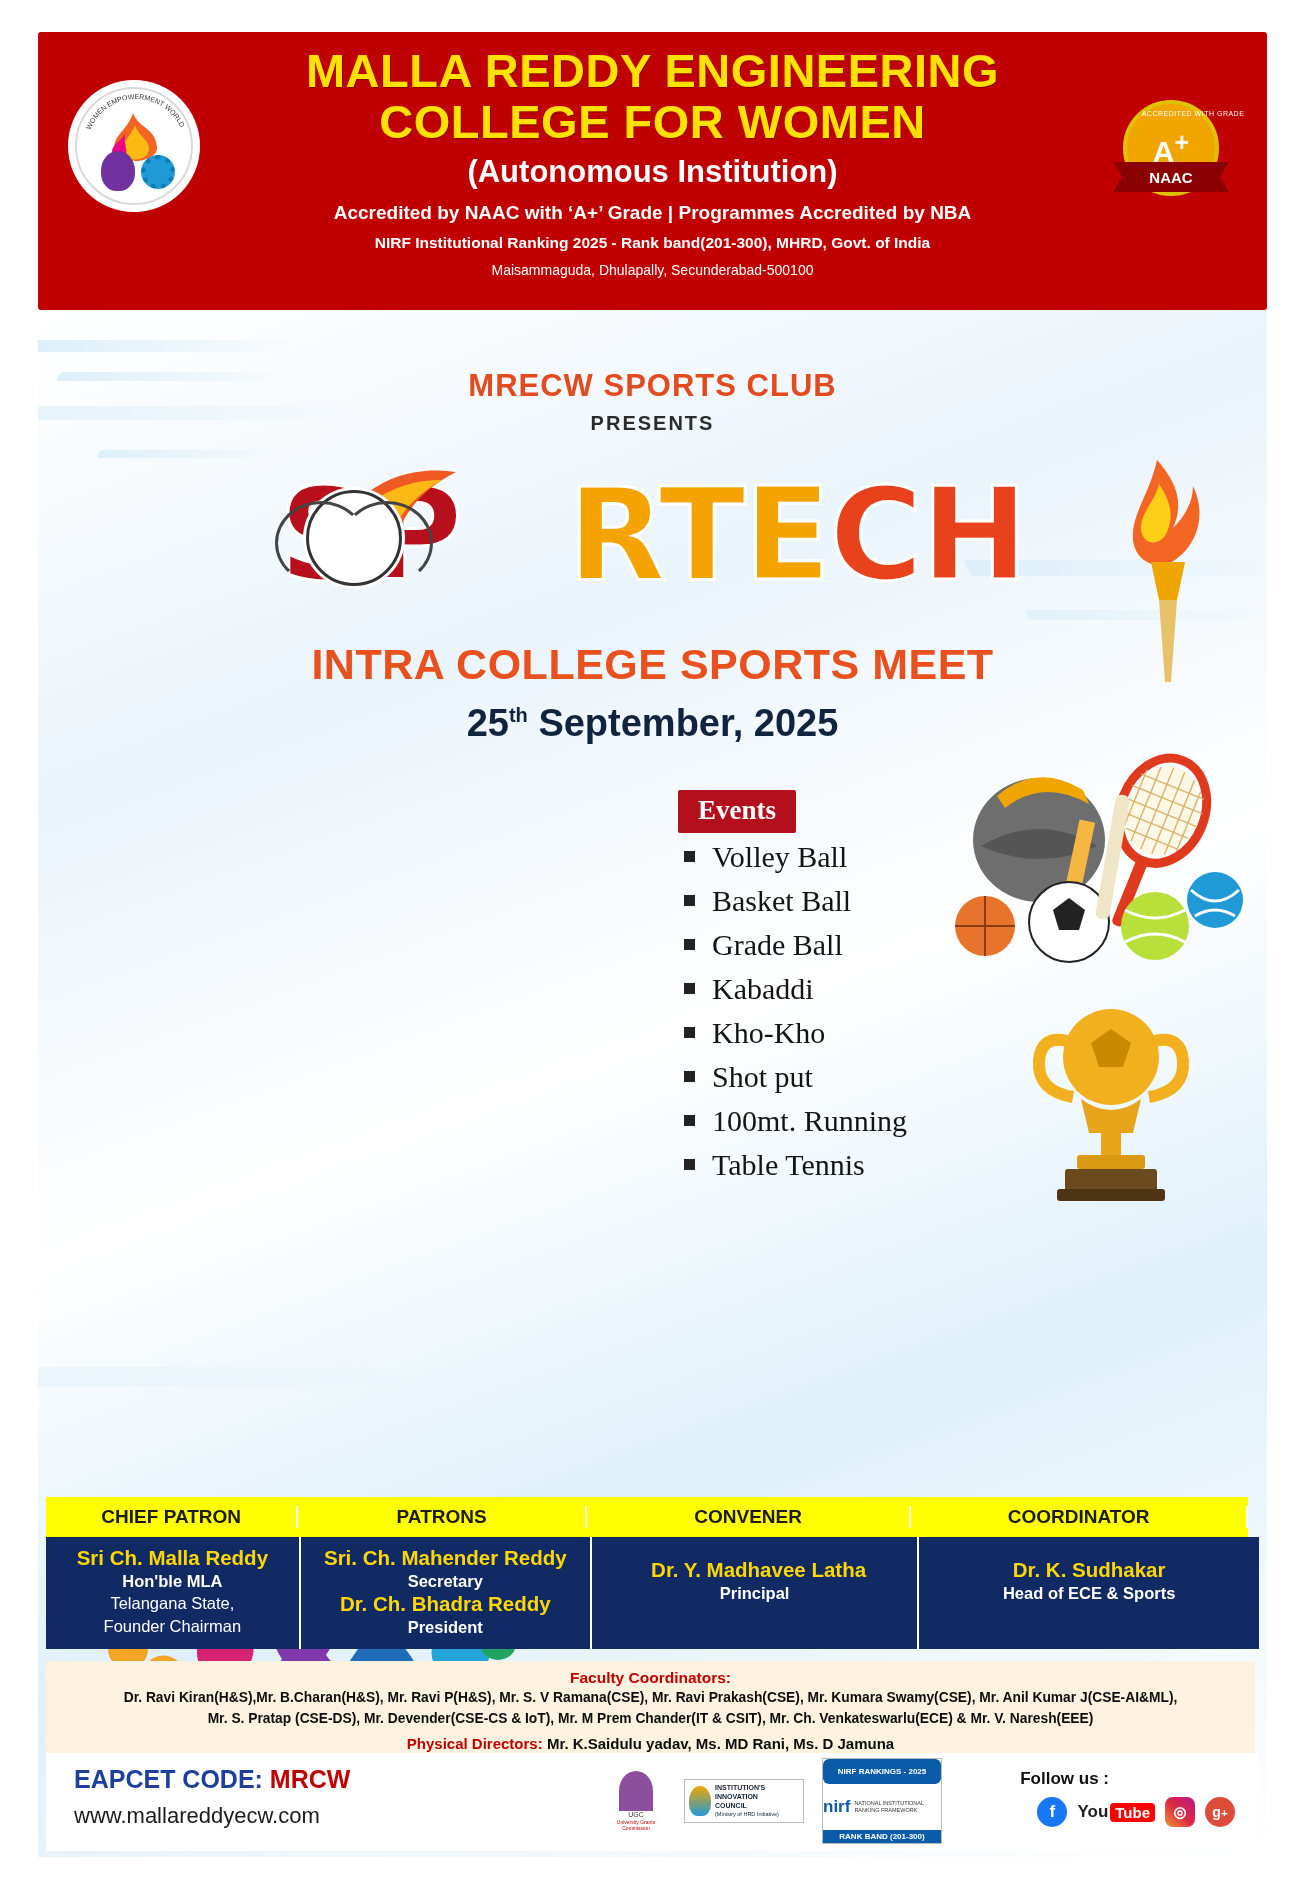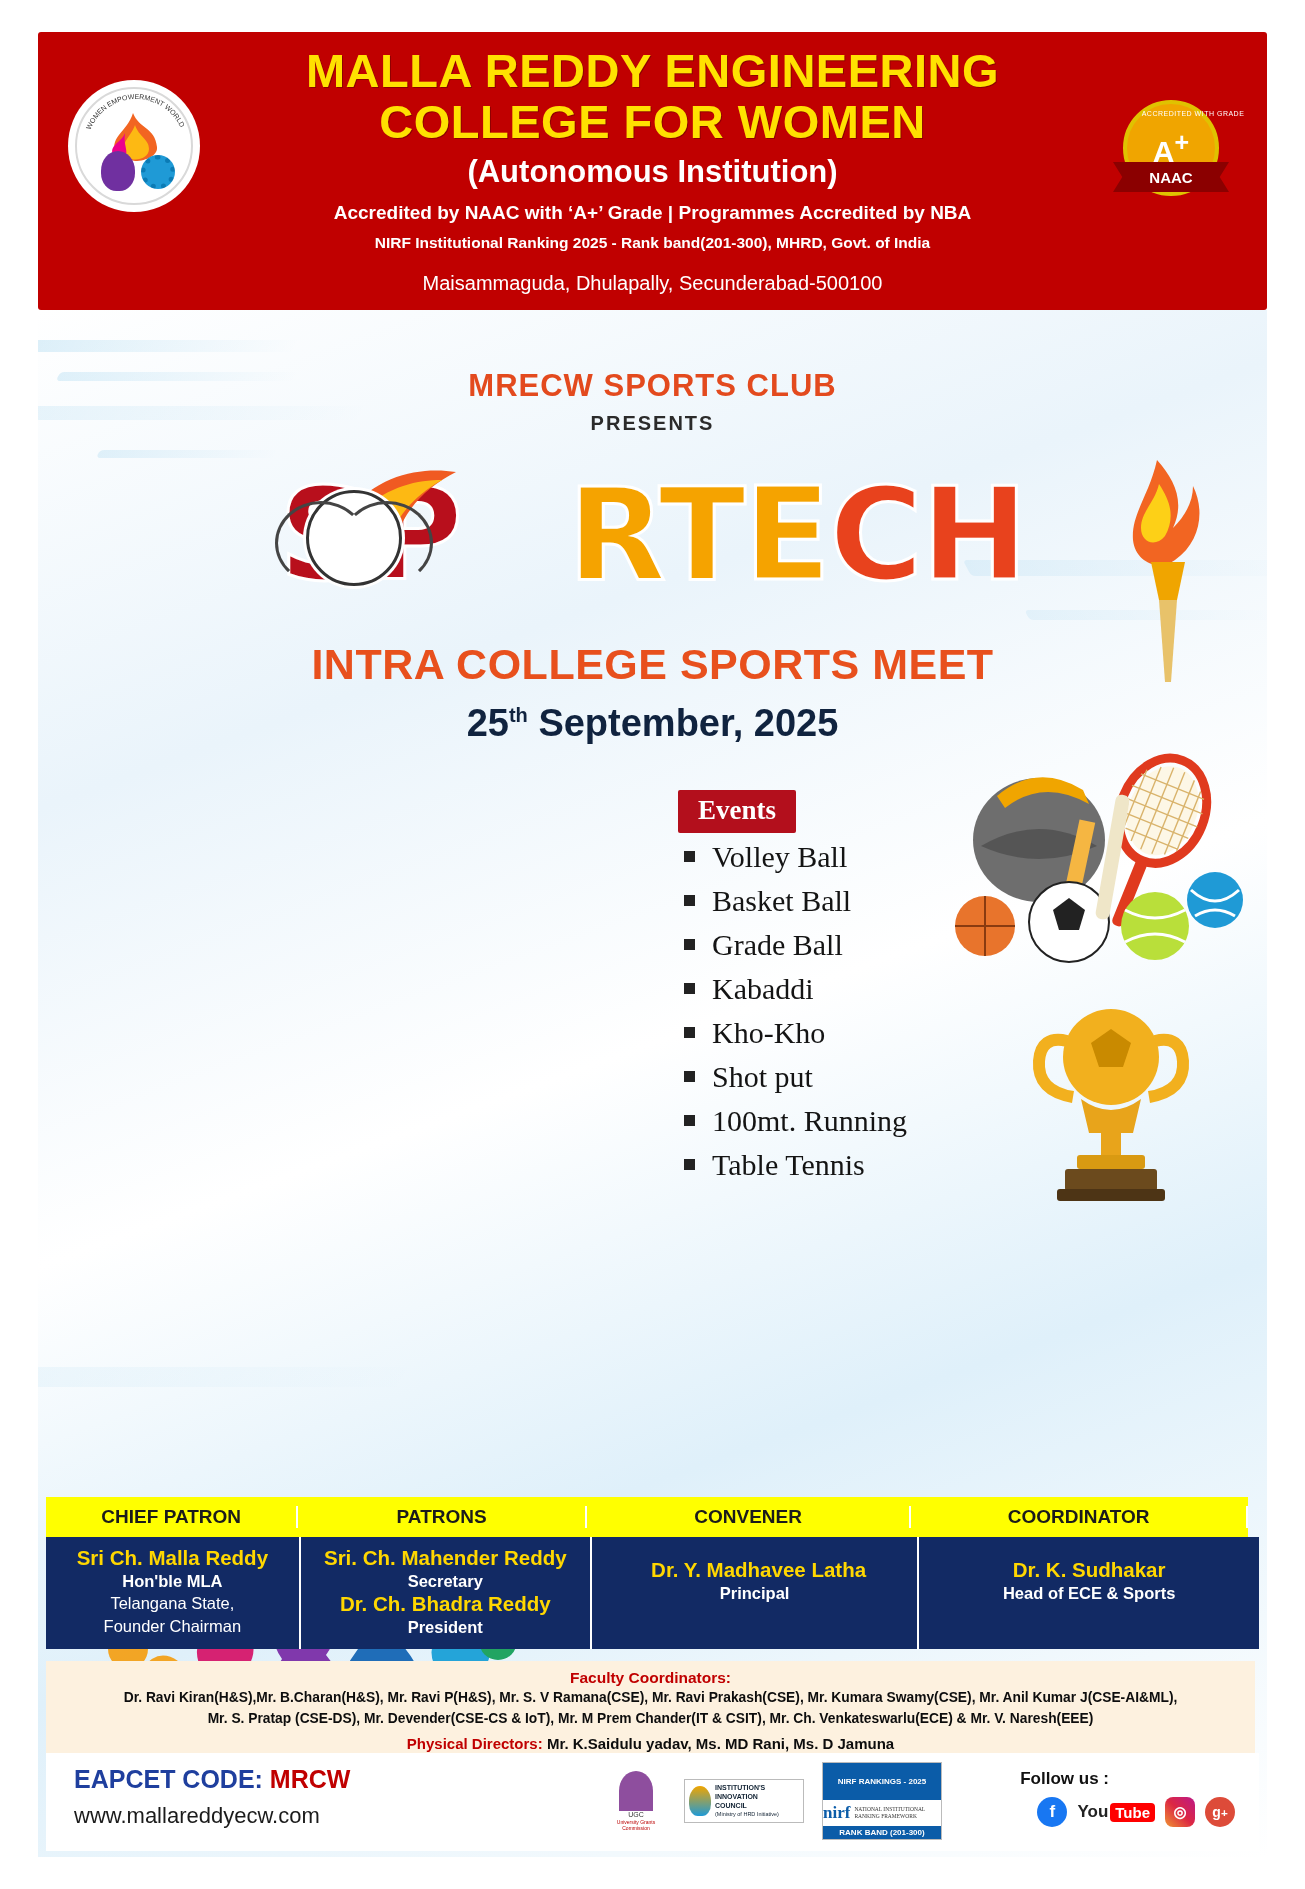--- a/index.html
+++ b/index.html
@@ -96,21 +96,21 @@
   .autonomous {
     color: #ffffff; font-weight: bold; font-size: 31px; margin-top: 6px;
   }
   .accred {
     color: #ffffff; font-weight: bold; font-size: 19px; margin-top: 12px;
   }
   .nirf {
     color: #ffffff; font-weight: bold; font-size: 15.5px; margin-top: 10px;
   }
   .addr {
-    color: #ffffff; font-size: 20px; margin-top: 20px;
+    color: #ffffff; font-size: 14px; margin-top: 10px;
   }
 
   
   .body-area {
     position: absolute;
     left: 28px; top: 300px; right: 28px; bottom: 22px;
     background: linear-gradient(160deg,#ffffff 0%, #eaf4fb 25%, #ffffff 48%, #dff0fa 70%, #ffffff 100%);
     overflow: hidden;
   }
   .streak {
@@ -266,22 +266,22 @@
   }
   .ugc-logo { width: 60px; text-align: center; }
   .ugc-emblem { width: 34px; height: 40px; margin: 0 auto; background: #8e4e9e; border-radius: 50% 50% 0 0; }
   .ugc-cap { font-size: 7px; color: #333; line-height: 1.2; }
   .iic-logo {
     width: 120px; height: 44px; border: 1px solid #bbb; display: flex; align-items: center; gap: 4px; padding: 2px 4px;
   }
   .iic-mark { width: 22px; height: 30px; background: linear-gradient(#f0a500,#1f9ad6); border-radius: 50% 50% 40% 40%; }
   .iic-txt { font-size: 7px; color: #123; font-weight: bold; line-height: 1.25; }
   .nirf-logo { width: 120px; border: 1px solid #bbb; text-align: center; }
-  .nirf-top { background: #0b5ca8; color: #fff; font-size: 8px; font-weight: bold; padding: 14px 0; }
-  .nirf-mid { display: flex; align-items: center; justify-content: center; gap: 4px; padding: 3px 0; font-family: Liberation Serif, serif; }
+  .nirf-top { background: #0b5ca8; color: #fff; font-size: 8px; font-weight: bold; padding: 8px 0; border-radius: 6px; }
+  .nirf-mid { display: flex; align-items: center; justify-content: center; gap: 4px; padding: 13px 0; }
   .nirf-word { color: #0b5ca8; font-weight: bold; font-size: 17px; }
   .nirf-sub { font-size: 5.5px; color: #333; line-height: 1.2; text-align: left; }
   .nirf-bot { background: #0b5ca8; color: #fff; font-size: 8px; font-weight: bold; padding: 2px 0; }
   .follow {
     position: absolute; right: 150px; top: 16px;
     font-size: 17px; font-weight: bold; color: #111;
   }
   .social {
     position: absolute; right: 24px; top: 44px;
     display: flex; align-items: center; gap: 10px;

